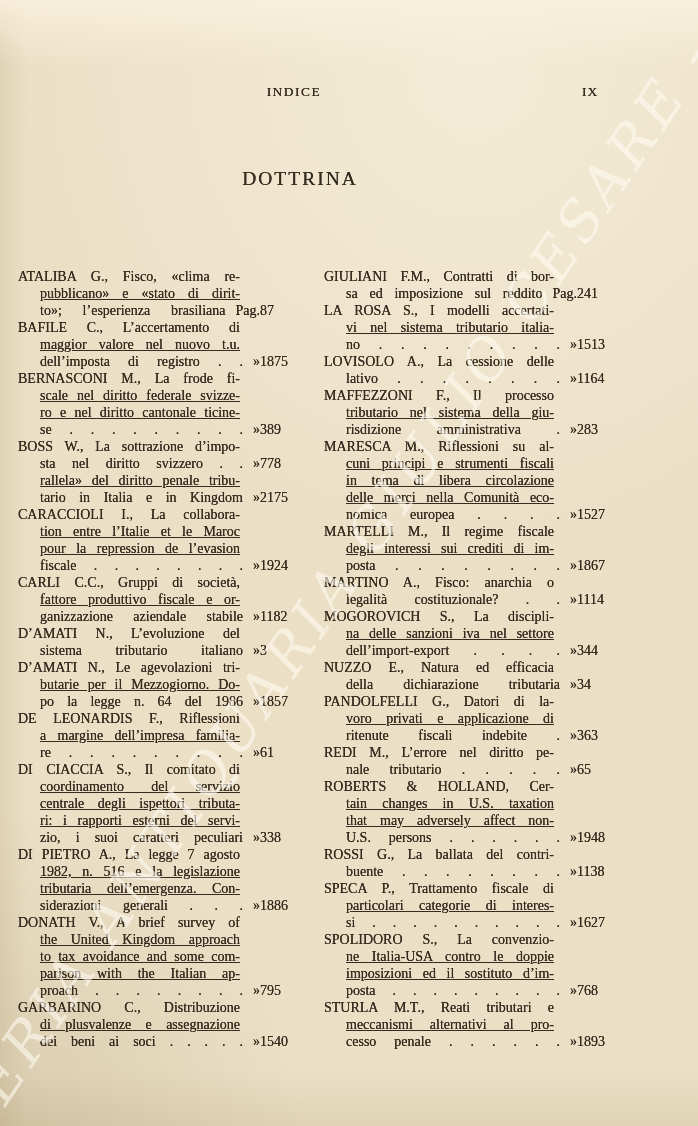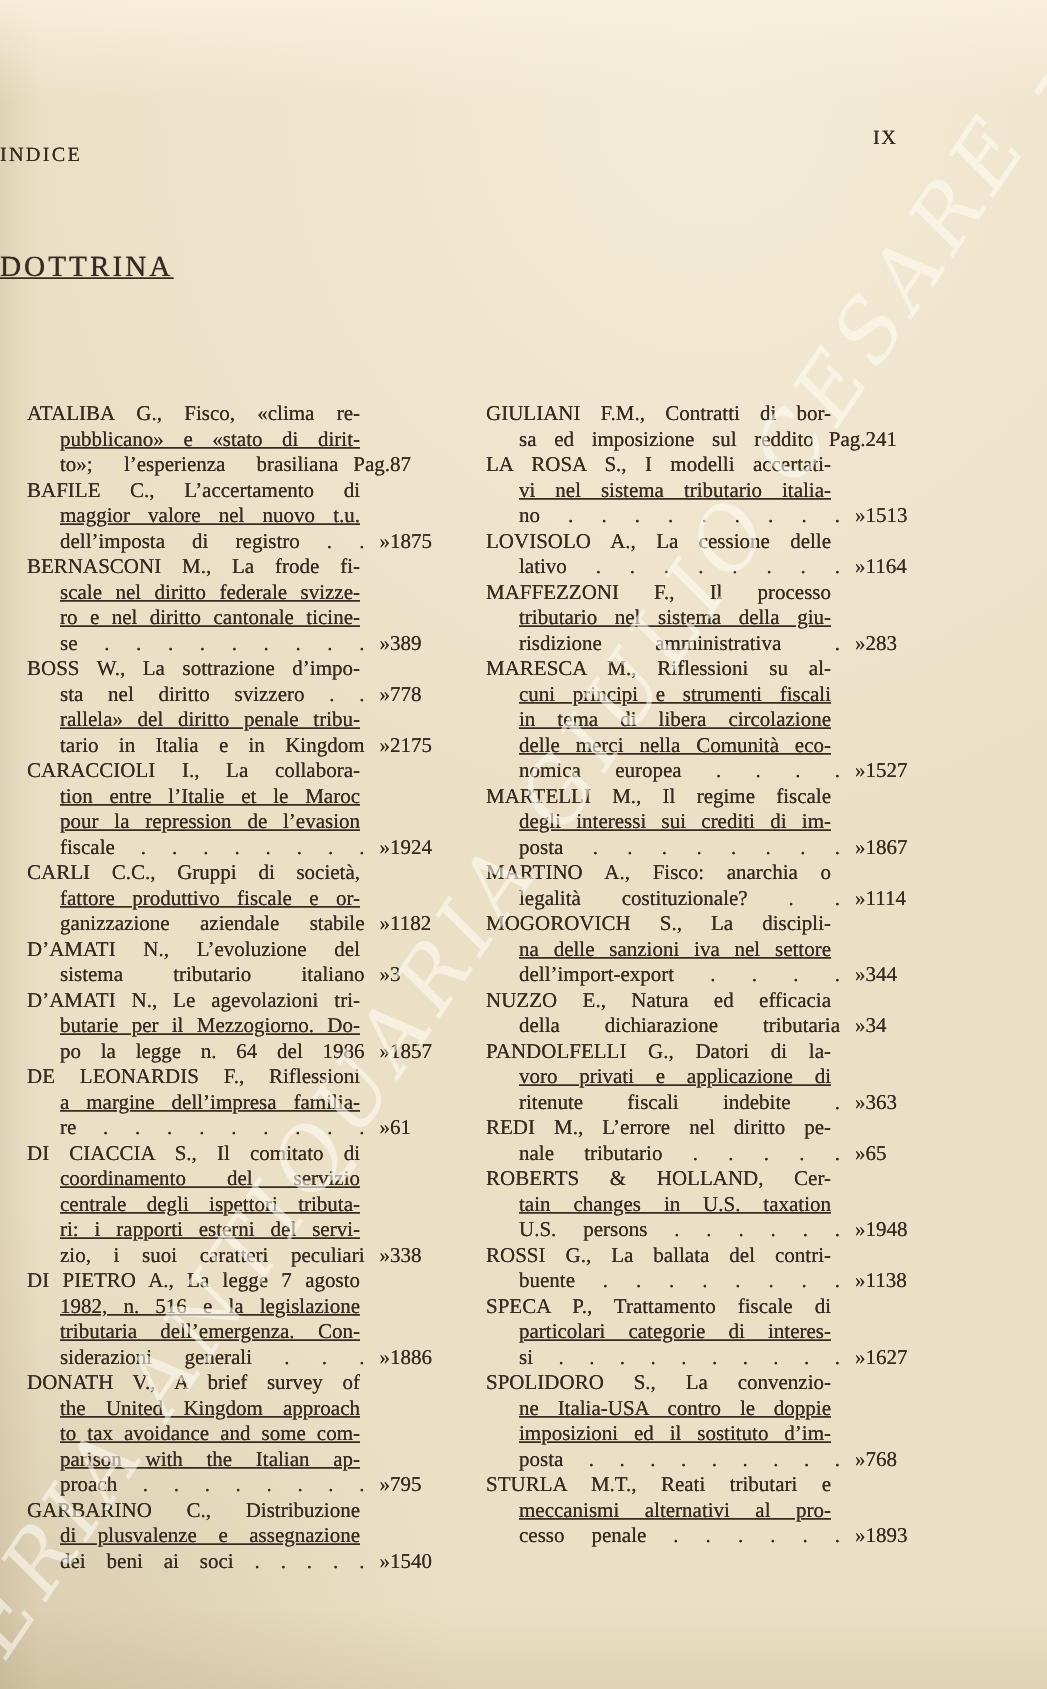--- a/index.html
+++ b/index.html
@@ -9,35 +9,33 @@
     background-image:
       linear-gradient(180deg, rgba(250,241,222,0.85), rgba(250,241,222,0) 6%),
       radial-gradient(120% 80% at 68% 6%, rgba(250,243,226,0.6), rgba(250,243,226,0) 55%),
       radial-gradient(80% 55% at 0% 102%, rgba(150,128,88,0.22), rgba(150,128,88,0) 55%),
       linear-gradient(90deg, rgba(170,150,110,0.18), rgba(170,150,110,0) 4%),
       linear-gradient(0deg, rgba(170,150,110,0.18), rgba(170,150,110,0) 5%);
     font-family:"Liberation Serif","DejaVu Serif",serif;
     color:#362b1f;
   }
   .running-head{
-    position:absolute;top:84px;left:0;width:588px;text-align:left;
+    position:absolute;top:84px;left:0;width:588px;text-align:center;
     font-size:13.5px;letter-spacing:1.5px;
     text-shadow:0 0 .4px currentColor;
-    margin-top:11px;
   }
   .folio{
     position:absolute;top:84px;left:582px;
     font-size:13.5px;letter-spacing:1px;
     text-shadow:0 0 .4px currentColor;
   }
   .section-heading{
-    position:absolute;top:168px;left:0;width:600px;text-align:left;
+    position:absolute;top:168px;left:0;width:600px;text-align:center;
     font-size:19.5px;letter-spacing:2px;
     text-shadow:0 0 .5px currentColor;
-    text-decoration:underline;
   }
   .col{
     position:absolute;top:268px;
     font-size:14px;line-height:17px;
     text-shadow:0 0 .35px currentColor;
     --tw:222px;
   }
   .col.left{left:18px;width:279px;}
   .col.right{left:324px;width:290px;--tw:230px;}
   .line{white-space:nowrap;text-align-last:justify;}
@@ -290,20 +288,21 @@
         <div class="line first">REDI M., L’errore nel diritto pe-</div>
         <div class="line last">
           <span class="lt">nale tributario . . . . .</span>
           <span class="ref">»</span>
           <span class="pg">65</span>
         </div>
       </div>
       <div class="entry">
         <div class="line first">ROBERTS &amp; HOLLAND, Cer-</div>
         <div class="line cont">tain changes in U.S. taxation</div>
+        <div class="line cont">that may adversely affect non-</div>
         <div class="line last">
           <span class="lt">U.S. persons . . . . . .</span>
           <span class="ref">»</span>
           <span class="pg">1948</span>
         </div>
       </div>
       <div class="entry">
         <div class="line first">ROSSI G., La ballata del contri-</div>
         <div class="line last">
           <span class="lt">buente . . . . . . . .</span>

